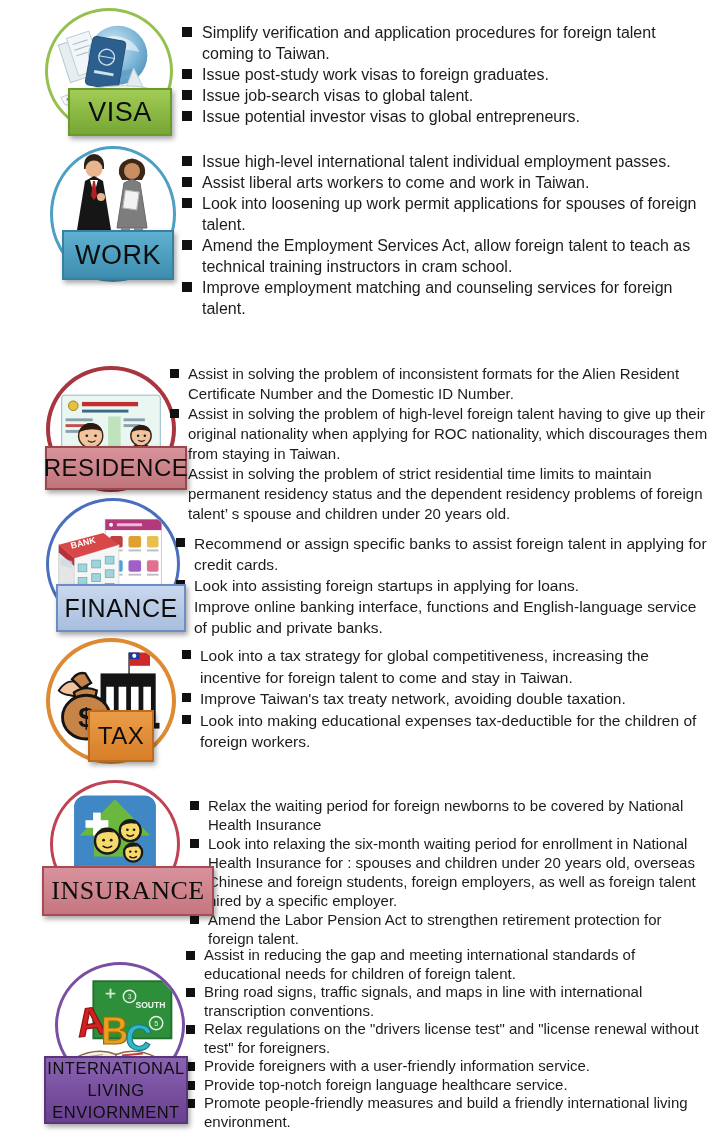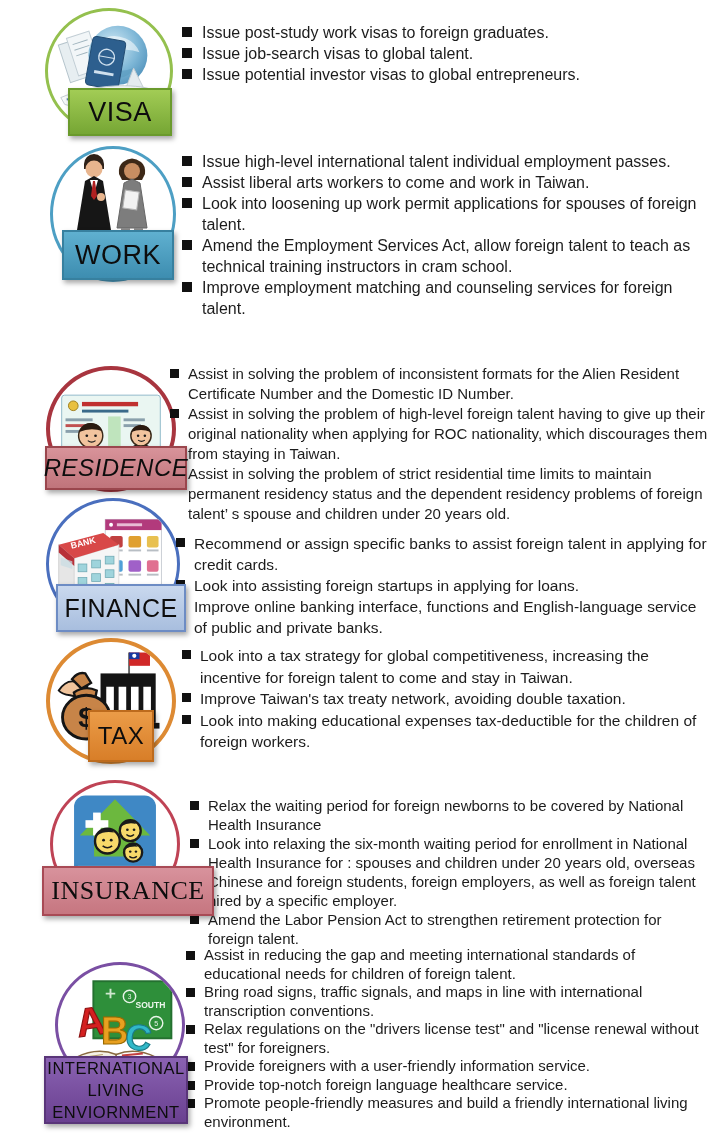--- a/index.html
+++ b/index.html
@@ -31,21 +31,21 @@
     background:linear-gradient(180deg,#a2cc55,#76a634);border:2px solid #6a9a2c;}
   #visa-bullets{left:182px;top:22px;width:528px;font-size:16px;line-height:21px;}
 
   #work-circle{left:50px;top:146px;width:126px;height:136px;border:3px solid #4d9fc4;}
   #work-label{left:62px;top:230px;width:112px;height:50px;font-size:27px;
     background:linear-gradient(180deg,#5fb0d0,#3d8db0);border:2px solid #37809f;}
   #work-bullets{left:182px;top:151px;width:528px;font-size:16px;line-height:21px;}
 
   #residence-circle{left:46px;top:366px;width:130px;height:126px;border:4px solid #a8353f;}
   #residence-label{left:45px;top:446px;width:142px;height:44px;font-size:24px;
-    background:linear-gradient(180deg,#d8939a,#c0747b);border:2px solid #9a464d;font-style:italic;}
+    background:linear-gradient(180deg,#d8939a,#c0747b);border:2px solid #9a464d;}
   #residence-bullets{left:170px;top:364px;width:540px;font-size:15px;line-height:20px;}
 
   #finance-circle{left:46px;top:498px;width:134px;height:132px;border:3px solid #4a6fbe;}
   #finance-label{left:56px;top:584px;width:130px;height:48px;font-size:25px;
     background:linear-gradient(180deg,#c9d8ee,#a8bede);border:2px solid #6d8cc4;}
   #finance-bullets{left:176px;top:533px;width:534px;font-size:15.5px;line-height:21px;}
 
   #tax-circle{left:46px;top:638px;width:130px;height:126px;border:4px solid #dd8a33;}
   #tax-label{left:88px;top:710px;width:66px;height:52px;font-size:24px;
     background:linear-gradient(180deg,#eb9c48,#d87e28);border:2px solid #bd6b1d;}
@@ -97,20 +97,24 @@
         <circle cx="58" cy="84" r="1.6" fill="#8fb0c2"></circle>
       <circle cx="66" cy="83.5" r="1.6" fill="#8fb0c2"></circle>
         <circle cx="74" cy="83" r="1.6" fill="#8fb0c2"></circle>
       <ellipse cx="54" cy="97" rx="7" ry="3.5" fill="#c8d2d8"></ellipse>
       <circle cx="44" cy="101" r="3.4" fill="#3c4248"></circle>
         <circle cx="80" cy="99" r="3.4" fill="#3c4248"></circle>
     </svg>
   </div>
   <div class="label" id="visa-label">VISA</div>
   <div class="bullets big" id="visa-bullets">
+    <div class="bullet">
+        <span class="marker"></span>
+        <span class="btext">Simplify verification and application procedures for foreign talent coming to Taiwan.</span>
+      </div>
     <div class="bullet">
         <span class="marker"></span>
         <span class="btext">Issue post-study work visas to foreign graduates.</span>
       </div>
     <div class="bullet">
         <span class="marker"></span>
         <span class="btext">Issue job-search visas to global talent.</span>
       </div>
     <div class="bullet">
         <span class="marker"></span>

